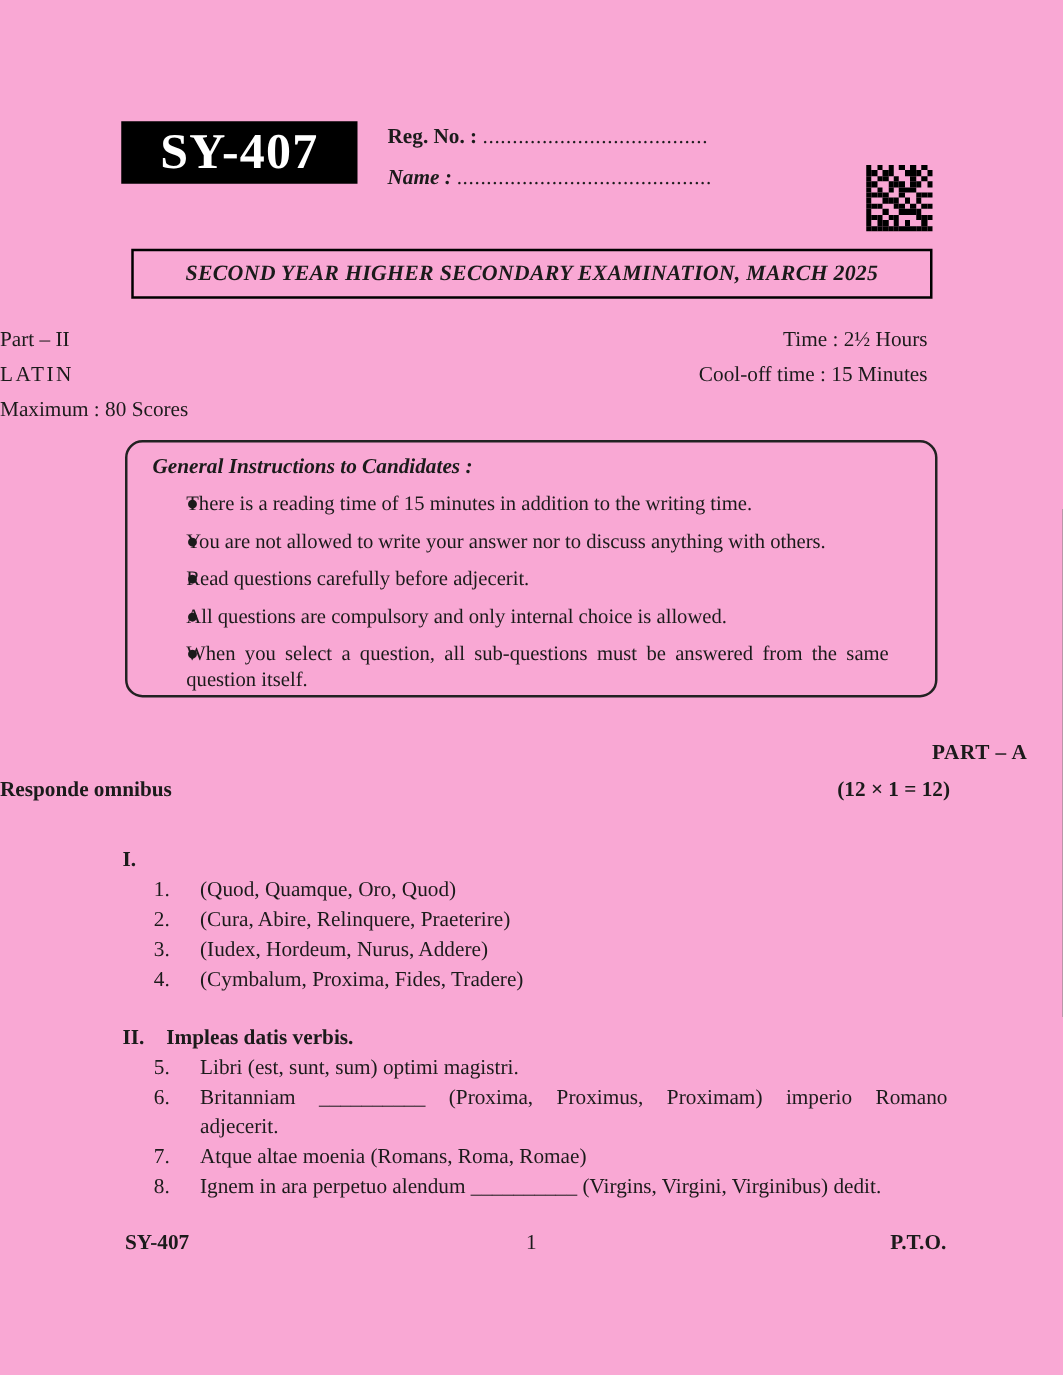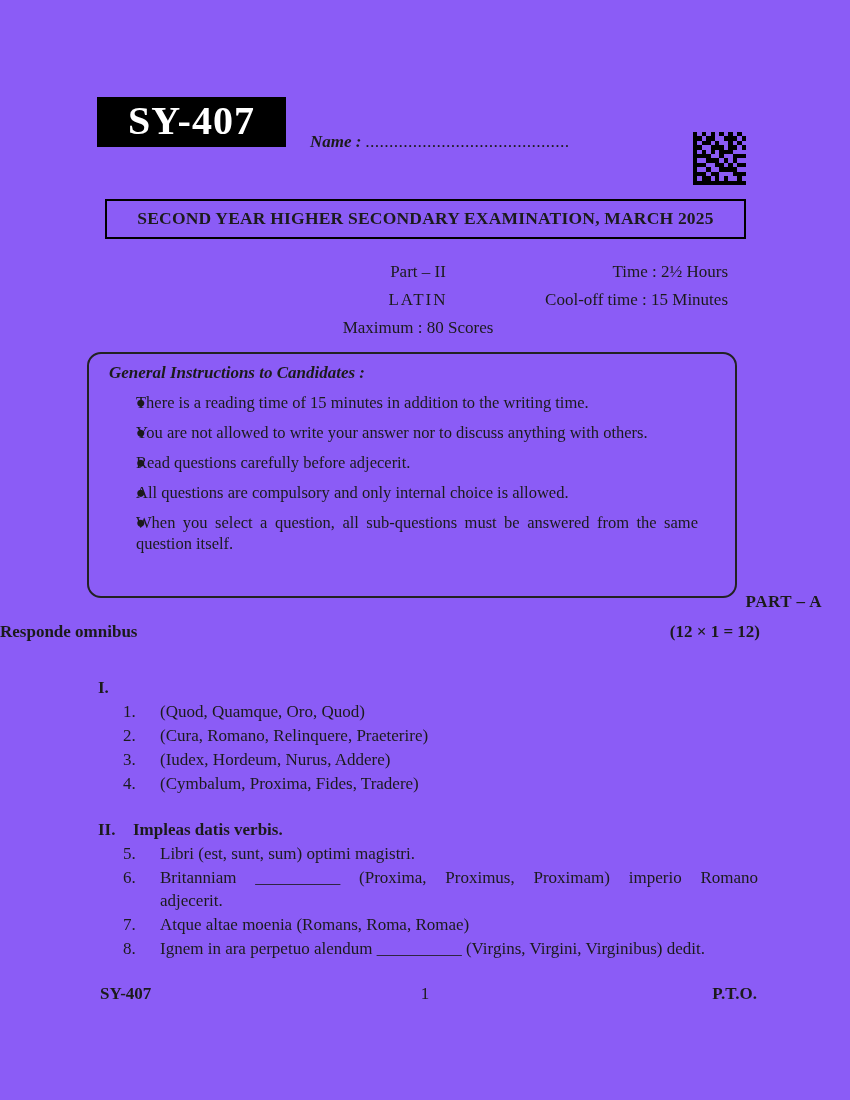--- a/index.html
+++ b/index.html
@@ -1,19 +1,19 @@
 <!DOCTYPE html>
 <html><head>
 <meta charset="utf-8">
 <style>
   * { margin:0; padding:0; box-sizing:border-box; }
   html,body { background:#888; }
   .page {
     position:relative; width:850px; height:1100px; margin:0 auto;
-    background:#8b5cf6; color:#1b1b1b;
+    background:#f9a8d4; color:#1b1b1b;
     font-family:"Liberation Serif","DejaVu Serif",serif;
     font-size:17px; overflow:hidden;
   }
   .abs { position:absolute; }
 
   
   .code-box {
     left:97px; top:97px; width:189px; height:50px; background:#000;
     color:#fff; font-weight:bold; font-size:40px; text-align:center; line-height:47px;
     letter-spacing:1px;
@@ -26,35 +26,35 @@
   .barcode {
     left:693px; top:132px; width:53px; height:53px;
     display:grid; grid-template-columns:repeat(12,1fr); grid-template-rows:repeat(12,1fr);
   }
   .bc-on { background:#000; }
 
   
   .banner {
     left:105px; top:199px; width:641px; height:40px;
     border:2px solid #000; text-align:center;
-    font-weight:bold; font-size:17.5px; line-height:35px; letter-spacing:0.2px;
-  }
-
-  
-  .meta-center { left:0; right:14px; text-align:center; }
-  .meta-right  { right:122px; text-align:left; }
+    font-weight:bold; font-size:17.5px; line-height:35px; letter-spacing:0.2px;font-style:italic;
+  }
+
+  
+  .meta-center { left:0; right:14px; }
+  .meta-right  { right:108px; text-align:left; }
   .row-part   { top:262px; }
   .row-latin  { top:290px; font-weight:normal; letter-spacing:2px; }
   .row-max    { top:318px; }
   .row-time   { top:262px; }
   .row-cool   { top:290px; }
 
   
   .instr-box {
-    left:87px; top:352px; width:650px; height:246px;
+    left:100px; top:352px; width:650px; height:206px;
     border:2px solid #222; border-radius:14px; padding:8px 18px 0 20px;
   }
   .instr-title { font-weight:bold; font-style:italic; font-size:17px; line-height:21px; }
   .bullet-row { display:flex; margin-top:9px; line-height:21px; font-size:16.5px; }
   .bullet-glyph { width:27px; padding-left:27px; flex:none; }
   .bullet-text { flex:1; max-width:562px; }
   .just-force { text-align:justify; text-align-last:justify; }
 
   
   .parta-head { top:592px; left:0; right:28px; text-align:right; font-weight:bold; letter-spacing:0.5px; }
@@ -79,20 +79,24 @@
 </style>
 </head>
 <body>
 
 <div class="page">
 
   <div class="abs code-box">
     <span>SY-407</span>
   </div>
 
+  <div class="abs reg-line">
+    <span class="fill-label">Reg. No. :</span>
+    <span class="fill-dots">......................................</span>
+  </div>
   <div class="abs name-line">
     <span class="fill-label">Name :</span>
     <span class="fill-dots">...........................................</span>
   </div>
 
   <div class="abs barcode">
       <div class="bc-on"></div>
       <div></div>
       <div class="bc-on"></div>
       <div></div>
@@ -283,21 +287,21 @@
   <div class="abs section sec-1">
     <div class="sec-head">
       <span class="sec-numeral">I.</span>
     </div>
     <div class="q-item">
       <span class="q-no">1.</span>
       <span class="q-text">(Quod, Quamque, Oro, Quod)</span>
     </div>
     <div class="q-item">
       <span class="q-no">2.</span>
-      <span class="q-text">(Cura, Romano, Relinquere, Praeterire)</span>
+      <span class="q-text">(Cura, Abire, Relinquere, Praeterire)</span>
     </div>
     <div class="q-item">
       <span class="q-no">3.</span>
       <span class="q-text">(Iudex, Hordeum, Nurus, Addere)</span>
     </div>
     <div class="q-item">
       <span class="q-no">4.</span>
       <span class="q-text">(Cymbalum, Proxima, Fides, Tradere)</span>
     </div>
   </div>

